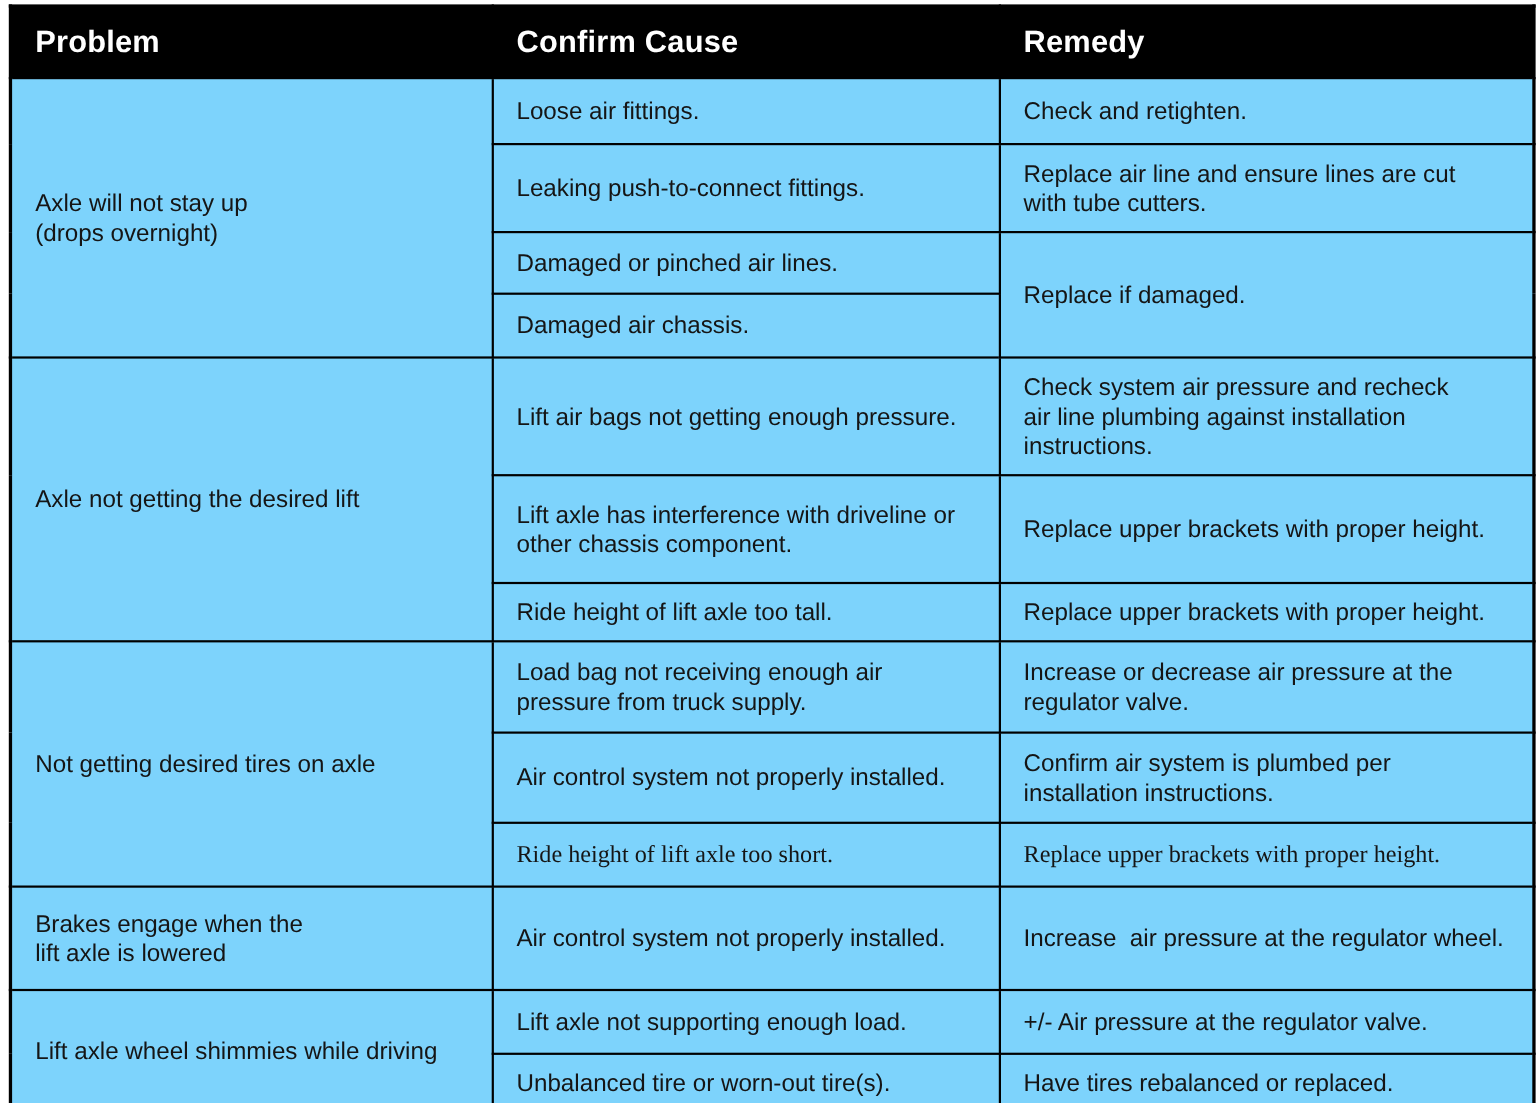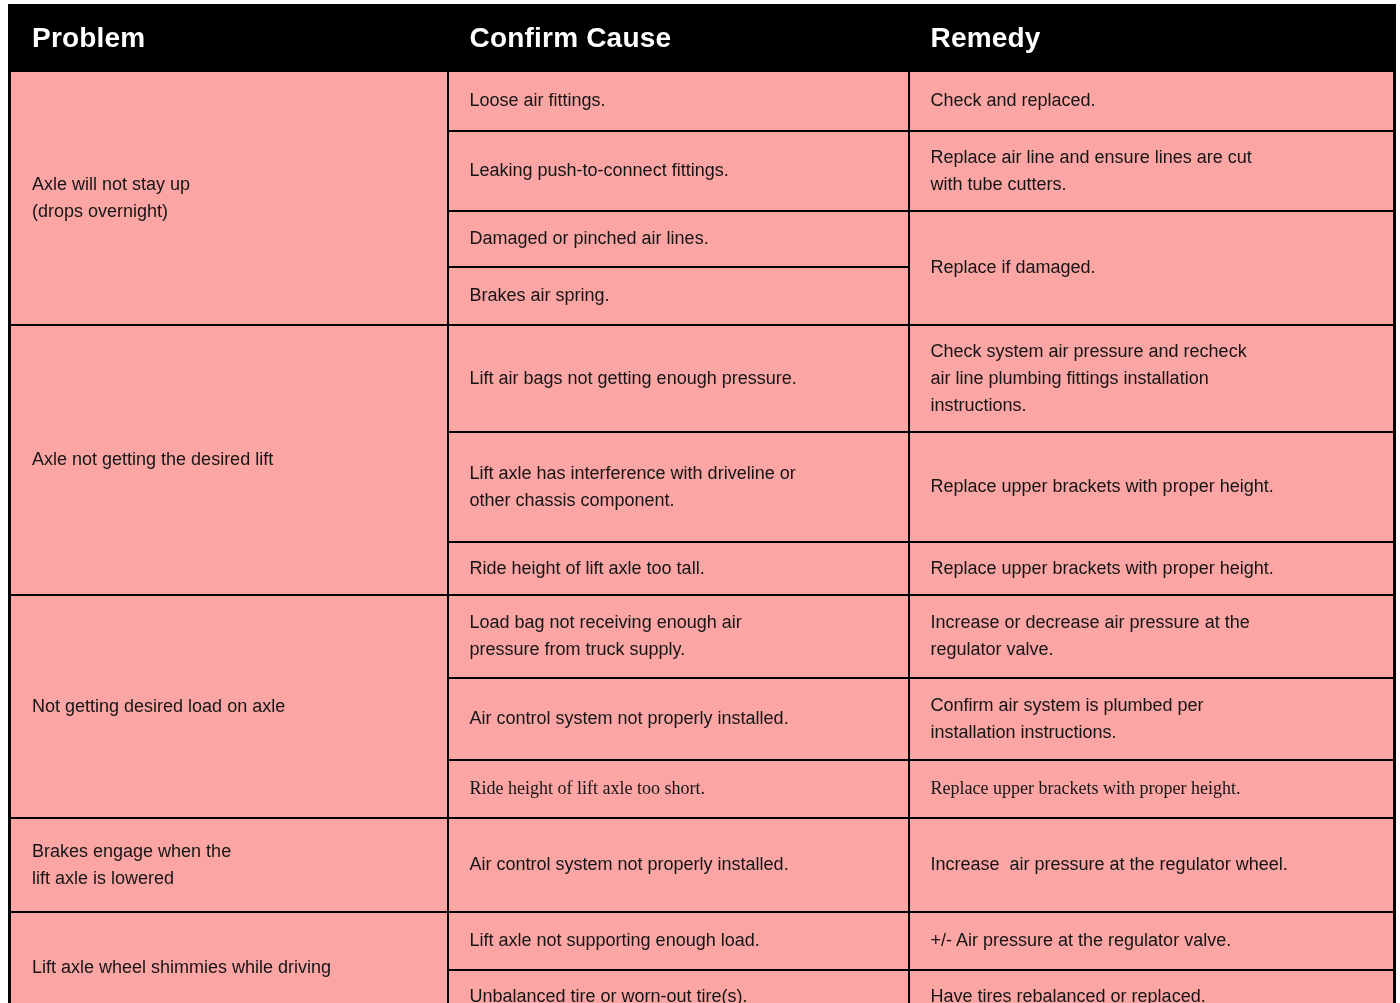--- a/index.html
+++ b/index.html
@@ -37,33 +37,33 @@
   th {
     background: #000000;
     color: #ffffff;
     font-size: 28px;
     font-weight: bold;
     padding: 0 14px 0 21px;
     letter-spacing: 0.2px;
   }
   td {
     color: #151515;
-    font-size: 18px;
+    font-size: 22px;
     line-height: 27px;
     padding: 12px 14px 12px 21px;
     white-space: pre-wrap;
-    background: #fca5a5;
+    background: #7dd3fc;
   }
   
   .r1  { height: 60px; }
   .r2  { height: 76px; }
   .r3  { height: 56px; margin-top: 16px; }
   .r4  { height: 58px; }
   .r5  { height: 107px; }
-  .r6  { height: 110px; }
+  .r6  { height: 98px; }
   .r7  { height: 47px; }
   .r8  { height: 83px; }
   .r9  { height: 82px; }
   .r10 { height: 58px; font-family: Liberation Serif, serif; }
   .r11 { height: 94px; }
   .r12 { height: 58px; }
   .r13 { height: 39px; }
 </style>
 </head>
 <body>
@@ -81,54 +81,54 @@
         <th>Confirm Cause</th>
         <th>Remedy</th>
       </tr>
     </thead>
     <tbody>
 
       <tr class="r1">
         <td rowspan="4">Axle will not stay up
 (drops overnight)</td>
         <td>Loose air fittings.</td>
-        <td>Check and replaced.</td>
+        <td>Check and retighten.</td>
       </tr>
       <tr class="r2">
         <td>Leaking push-to-connect fittings.</td>
         <td>Replace air line and ensure lines are cut
 with tube cutters.</td>
       </tr>
       <tr class="r3">
         <td>Damaged or pinched air lines.</td>
         <td rowspan="2">Replace if damaged.</td>
       </tr>
       <tr class="r4">
-        <td>Brakes air spring.</td>
+        <td>Damaged air chassis.</td>
       </tr>
 
       <tr class="r5">
         <td rowspan="3">Axle not getting the desired lift</td>
         <td>Lift air bags not getting enough pressure.</td>
         <td>Check system air pressure and recheck
-air line plumbing fittings installation
+air line plumbing against installation
 instructions.</td>
       </tr>
       <tr class="r6">
         <td>Lift axle has interference with driveline or
 other chassis component.</td>
         <td>Replace upper brackets with proper height.</td>
       </tr>
       <tr class="r7">
         <td>Ride height of lift axle too tall.</td>
         <td>Replace upper brackets with proper height.</td>
       </tr>
 
       <tr class="r8">
-        <td rowspan="3">Not getting desired load on axle</td>
+        <td rowspan="3">Not getting desired tires on axle</td>
         <td>Load bag not receiving enough air
 pressure from truck supply.</td>
         <td>Increase or decrease air pressure at the
 regulator valve.</td>
       </tr>
       <tr class="r9">
         <td>Air control system not properly installed.</td>
         <td>Confirm air system is plumbed per
 installation instructions.</td>
       </tr>

